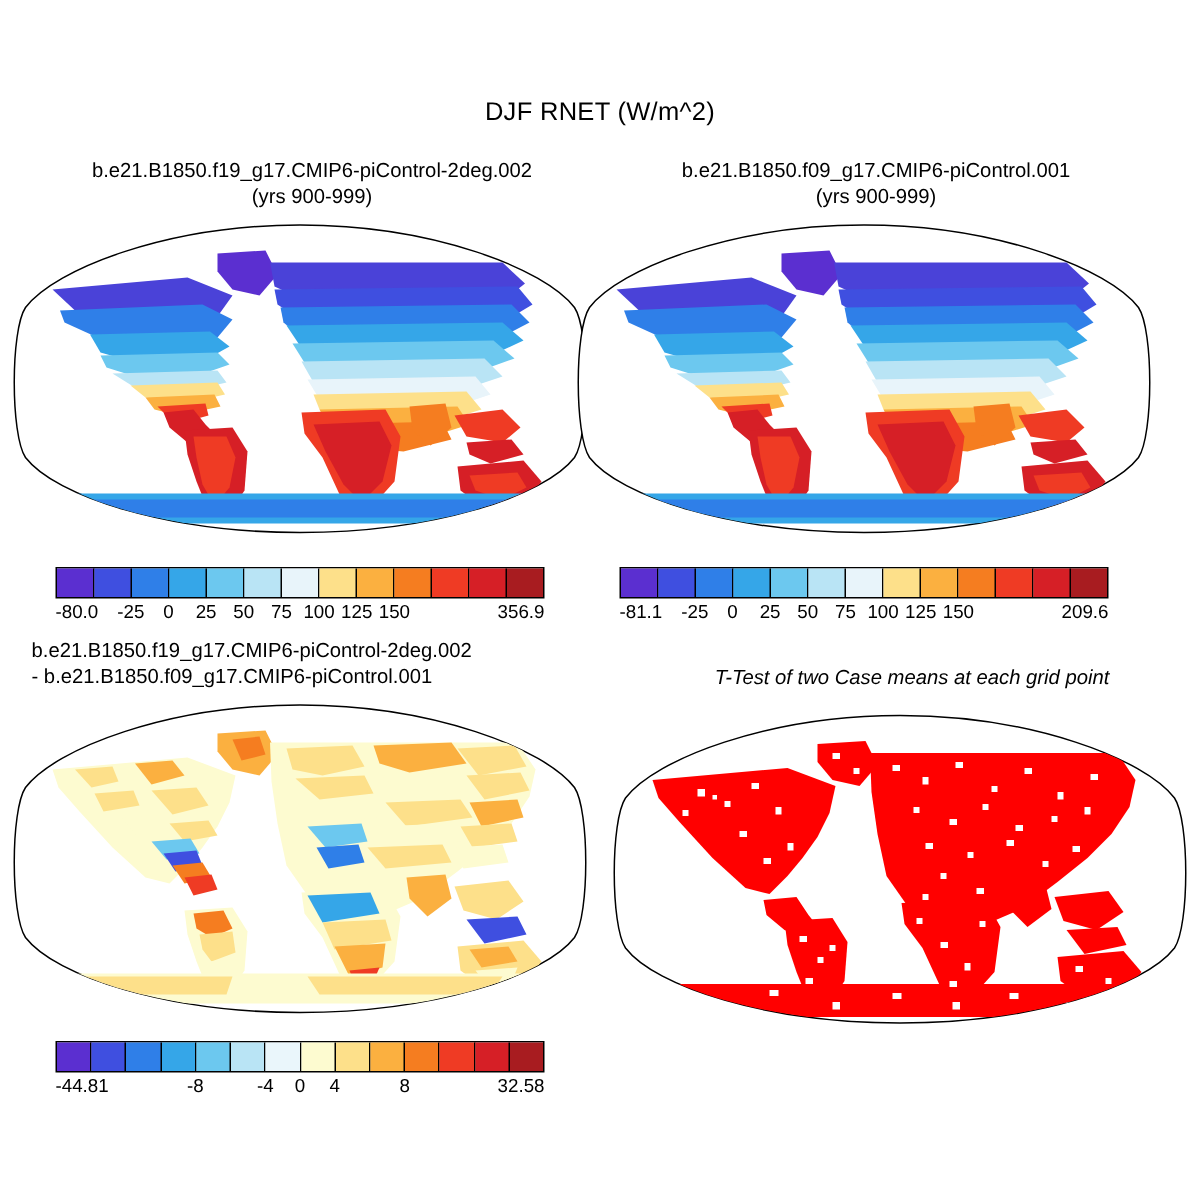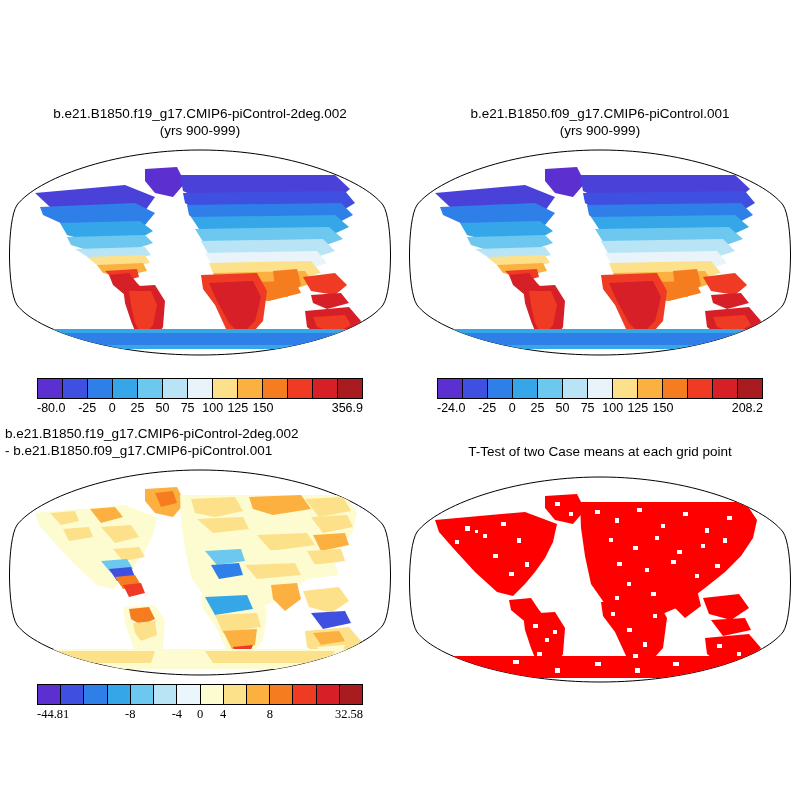--- a/index.html
+++ b/index.html
@@ -30,20 +30,21 @@
     letter-spacing: 0.2px;
   }
   .panel {
     position: absolute;
   }
   .panel-title {
     text-align: center;
     font-size: 13.5px;
     line-height: 17px;
     white-space: pre-line;
+    margin-left: 16px;
   }
   .panel-title.left-align {
     text-align: left;
   }
   .map-wrap {
     position: relative;
   }
   .map-svg {
     display: block;
   }
@@ -94,20 +95,21 @@
     text-align: center;
     font-size: 12.5px;
     width: 100%;
   }
 </style>
 </head>
 <body>
 
 <div id="page">
 
+  <div class="main-title">DJF RNET (W/m^2)</div>
 
   <div class="panel" style="left:5px; top:105px; width:390px;">
     <div class="panel-title">b.e21.B1850.f19_g17.CMIP6-piControl-2deg.002
 (yrs 900-999)</div>
     <div class="map-wrap" style="margin-top:6px;">
       <svg class="map-svg" width="390" height="215" viewBox="0 0 390 215">
         <defs>
           <clipPath id="robTL">
             <path d="M195,5 C283,5 358,34 378,60 C388,75 388,145 378,160 C358,186 283,210 195,210 C107,210 32,186 12,160 C2,145 2,75 12,60 C32,34 107,5 195,5 Z"></path>
           </clipPath>
@@ -181,21 +183,21 @@
         <span style="left:38.5%">50</span>
         <span style="left:46.2%">75</span>
         <span style="left:53.9%">100</span>
         <span style="left:61.6%">125</span>
         <span style="left:69.3%">150</span>
         <span class="cbar-end right">356.9</span>
       </div>
     </div>
   </div>
 
-  <div class="panel" style="left:405px; top:105px; width:390px;">
+  <div class="panel" style="left:381px; top:105px; width:390px;">
     <div class="panel-title">b.e21.B1850.f09_g17.CMIP6-piControl.001
 (yrs 900-999)</div>
     <div class="map-wrap" style="margin-top:6px;">
       <svg class="map-svg" width="390" height="215" viewBox="0 0 390 215">
         <defs>
           <clipPath id="robTR">
             <path d="M195,5 C283,5 358,34 378,60 C388,75 388,145 378,160 C358,186 283,210 195,210 C107,210 32,186 12,160 C2,145 2,75 12,60 C32,34 107,5 195,5 Z"></path>
           </clipPath>
         </defs>
         <path d="M195,5 C283,5 358,34 378,60 C388,75 388,145 378,160 C358,186 283,210 195,210 C107,210 32,186 12,160 C2,145 2,75 12,60 C32,34 107,5 195,5 Z" fill="#ffffff" stroke="#000000" stroke-width="1"></path>
@@ -244,30 +246,30 @@
           <div style="background:#b9e4f5"></div>
           <div style="background:#e8f4fa"></div>
           <div style="background:#fde08a"></div>
           <div style="background:#fbb040"></div>
           <div style="background:#f57d20"></div>
           <div style="background:#ef3b24"></div>
           <div style="background:#d61f26"></div>
           <div style="background:#a81c20"></div>
       </div>
       <div class="cbar-labels">
-        <span class="cbar-end left">-24.0</span>
+        <span class="cbar-end left">-81.1</span>
         <span style="left:15.4%">-25</span>
         <span style="left:23.1%">0</span>
         <span style="left:30.8%">25</span>
         <span style="left:38.5%">50</span>
         <span style="left:46.2%">75</span>
         <span style="left:53.9%">100</span>
         <span style="left:61.6%">125</span>
         <span style="left:69.3%">150</span>
-        <span class="cbar-end right">208.2</span>
+        <span class="cbar-end right">209.6</span>
       </div>
     </div>
   </div>
 
   <div class="panel" style="left:5px; top:425px; width:390px;">
     <div class="panel-title left-align">b.e21.B1850.f19_g17.CMIP6-piControl-2deg.002
  - b.e21.B1850.f09_g17.CMIP6-piControl.001</div>
     <div class="map-wrap" style="margin-top:6px;">
       <svg class="map-svg" width="390" height="215" viewBox="0 0 390 215">
         <defs>
@@ -330,21 +332,21 @@
           <path d="M308,168 L334,166 L340,176 L316,180 Z" fill="#fbb040"></path>
           <path d="M312,182 L340,180 L336,190 L318,190 Z" fill="#fdfbd0"></path>
 
           <path d="M20,184 L370,184 L360,204 L30,204 Z" fill="#fdfbd0"></path>
           <path d="M40,186 L150,186 L146,198 L48,198 Z" fill="#fde08a"></path>
           <path d="M200,186 L330,186 L322,198 L208,198 Z" fill="#fde08a"></path>
           <path d="M160,188 L196,188 L194,198 L164,198 Z" fill="#fdfbd0"></path>
         </g>
       </svg>
     </div>
-    <div class="cbar" style="margin:4px 32px 0 32px; width:326px;font-family:Liberation Serif, serif;">
+    <div class="cbar" style="margin:14px 32px 0 32px; width:326px;">
       <div class="cbar-boxes">
         <div style="background:#5b2fd0"></div>
           <div style="background:#3f4fe0"></div>
           <div style="background:#2f7fe8"></div>
           <div style="background:#35a6e8"></div>
           <div style="background:#6cc8ef"></div>
           <div style="background:#b9e4f5"></div>
           <div style="background:#eaf6fb"></div>
           <div style="background:#fdfbd0"></div>
           <div style="background:#fde08a"></div>
@@ -359,21 +361,21 @@
         <span style="left:28.6%">-8</span>
         <span style="left:42.9%">-4</span>
         <span style="left:50%">0</span>
         <span style="left:57.1%">4</span>
         <span style="left:71.4%">8</span>
         <span class="cbar-end right">32.58</span>
       </div>
     </div>
   </div>
 
-  <div class="panel" style="left:405px; top:443px; width:390px;">
+  <div class="panel" style="left:405px; top:443px; width:390px;font-style:italic;">
     <div class="panel-title">T-Test of two Case means at each grid point</div>
     <div class="map-wrap" style="margin-top:12px;">
       <svg class="map-svg" width="390" height="215" viewBox="0 0 390 215">
         <defs>
           <clipPath id="robBR">
             <path d="M195,5 C283,5 358,34 378,60 C388,75 388,145 378,160 C358,186 283,210 195,210 C107,210 32,186 12,160 C2,145 2,75 12,60 C32,34 107,5 195,5 Z"></path>
           </clipPath>
         </defs>
         <path d="M195,5 C283,5 358,34 378,60 C388,75 388,145 378,160 C358,186 283,210 195,210 C107,210 32,186 12,160 C2,145 2,75 12,60 C32,34 107,5 195,5 Z" fill="#ffffff" stroke="#000000" stroke-width="1"></path>
         <g clip-path="url(#robBR)">

